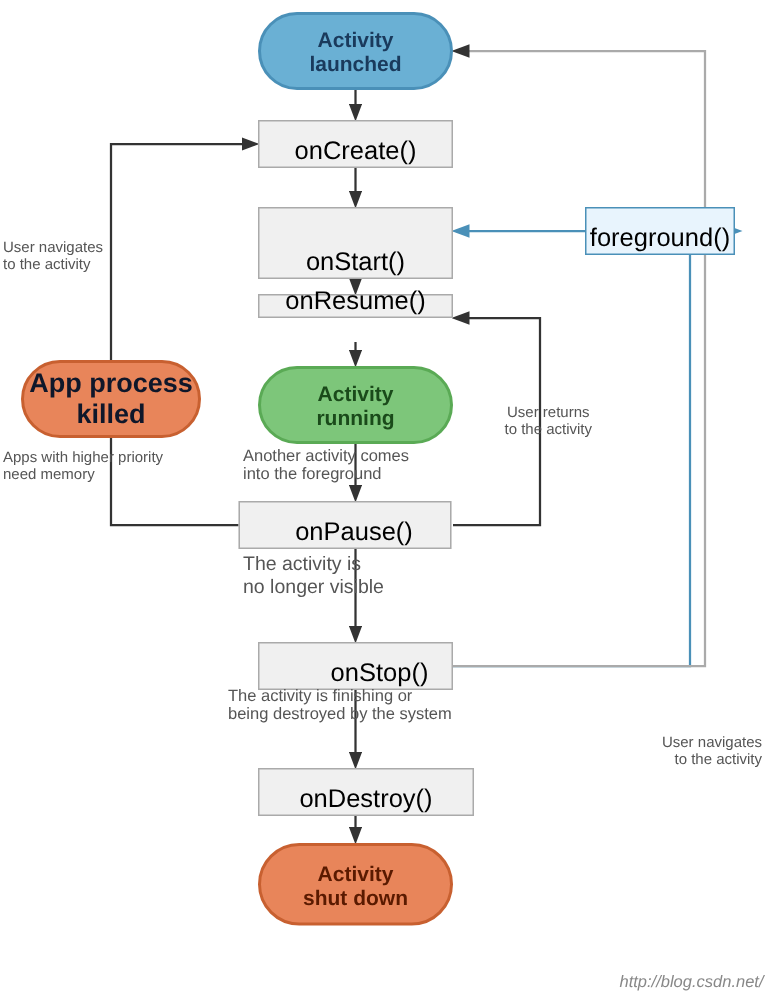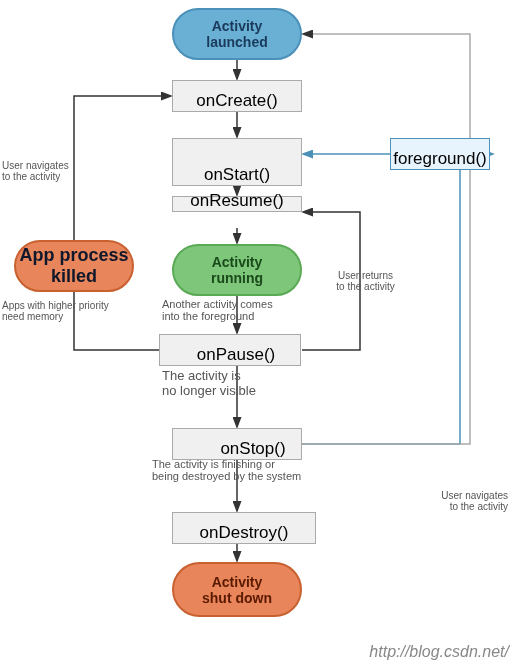--- a/index.html
+++ b/index.html
@@ -50,21 +50,21 @@
       position: absolute;
       top: 0; left: 0;
       width: 513px;
       height: 663px;
       pointer-events: none;
     }
     .watermark {
       position: absolute;
       bottom: 2px;
       right: 4px;
-      font-size: 16px;
+      font-size: 11px;
       color: #888;
       font-style: italic;
     }
   </style>
 </head>
 <body>
 
 <div class="diagram">
 
   <svg class="arrows-svg">

